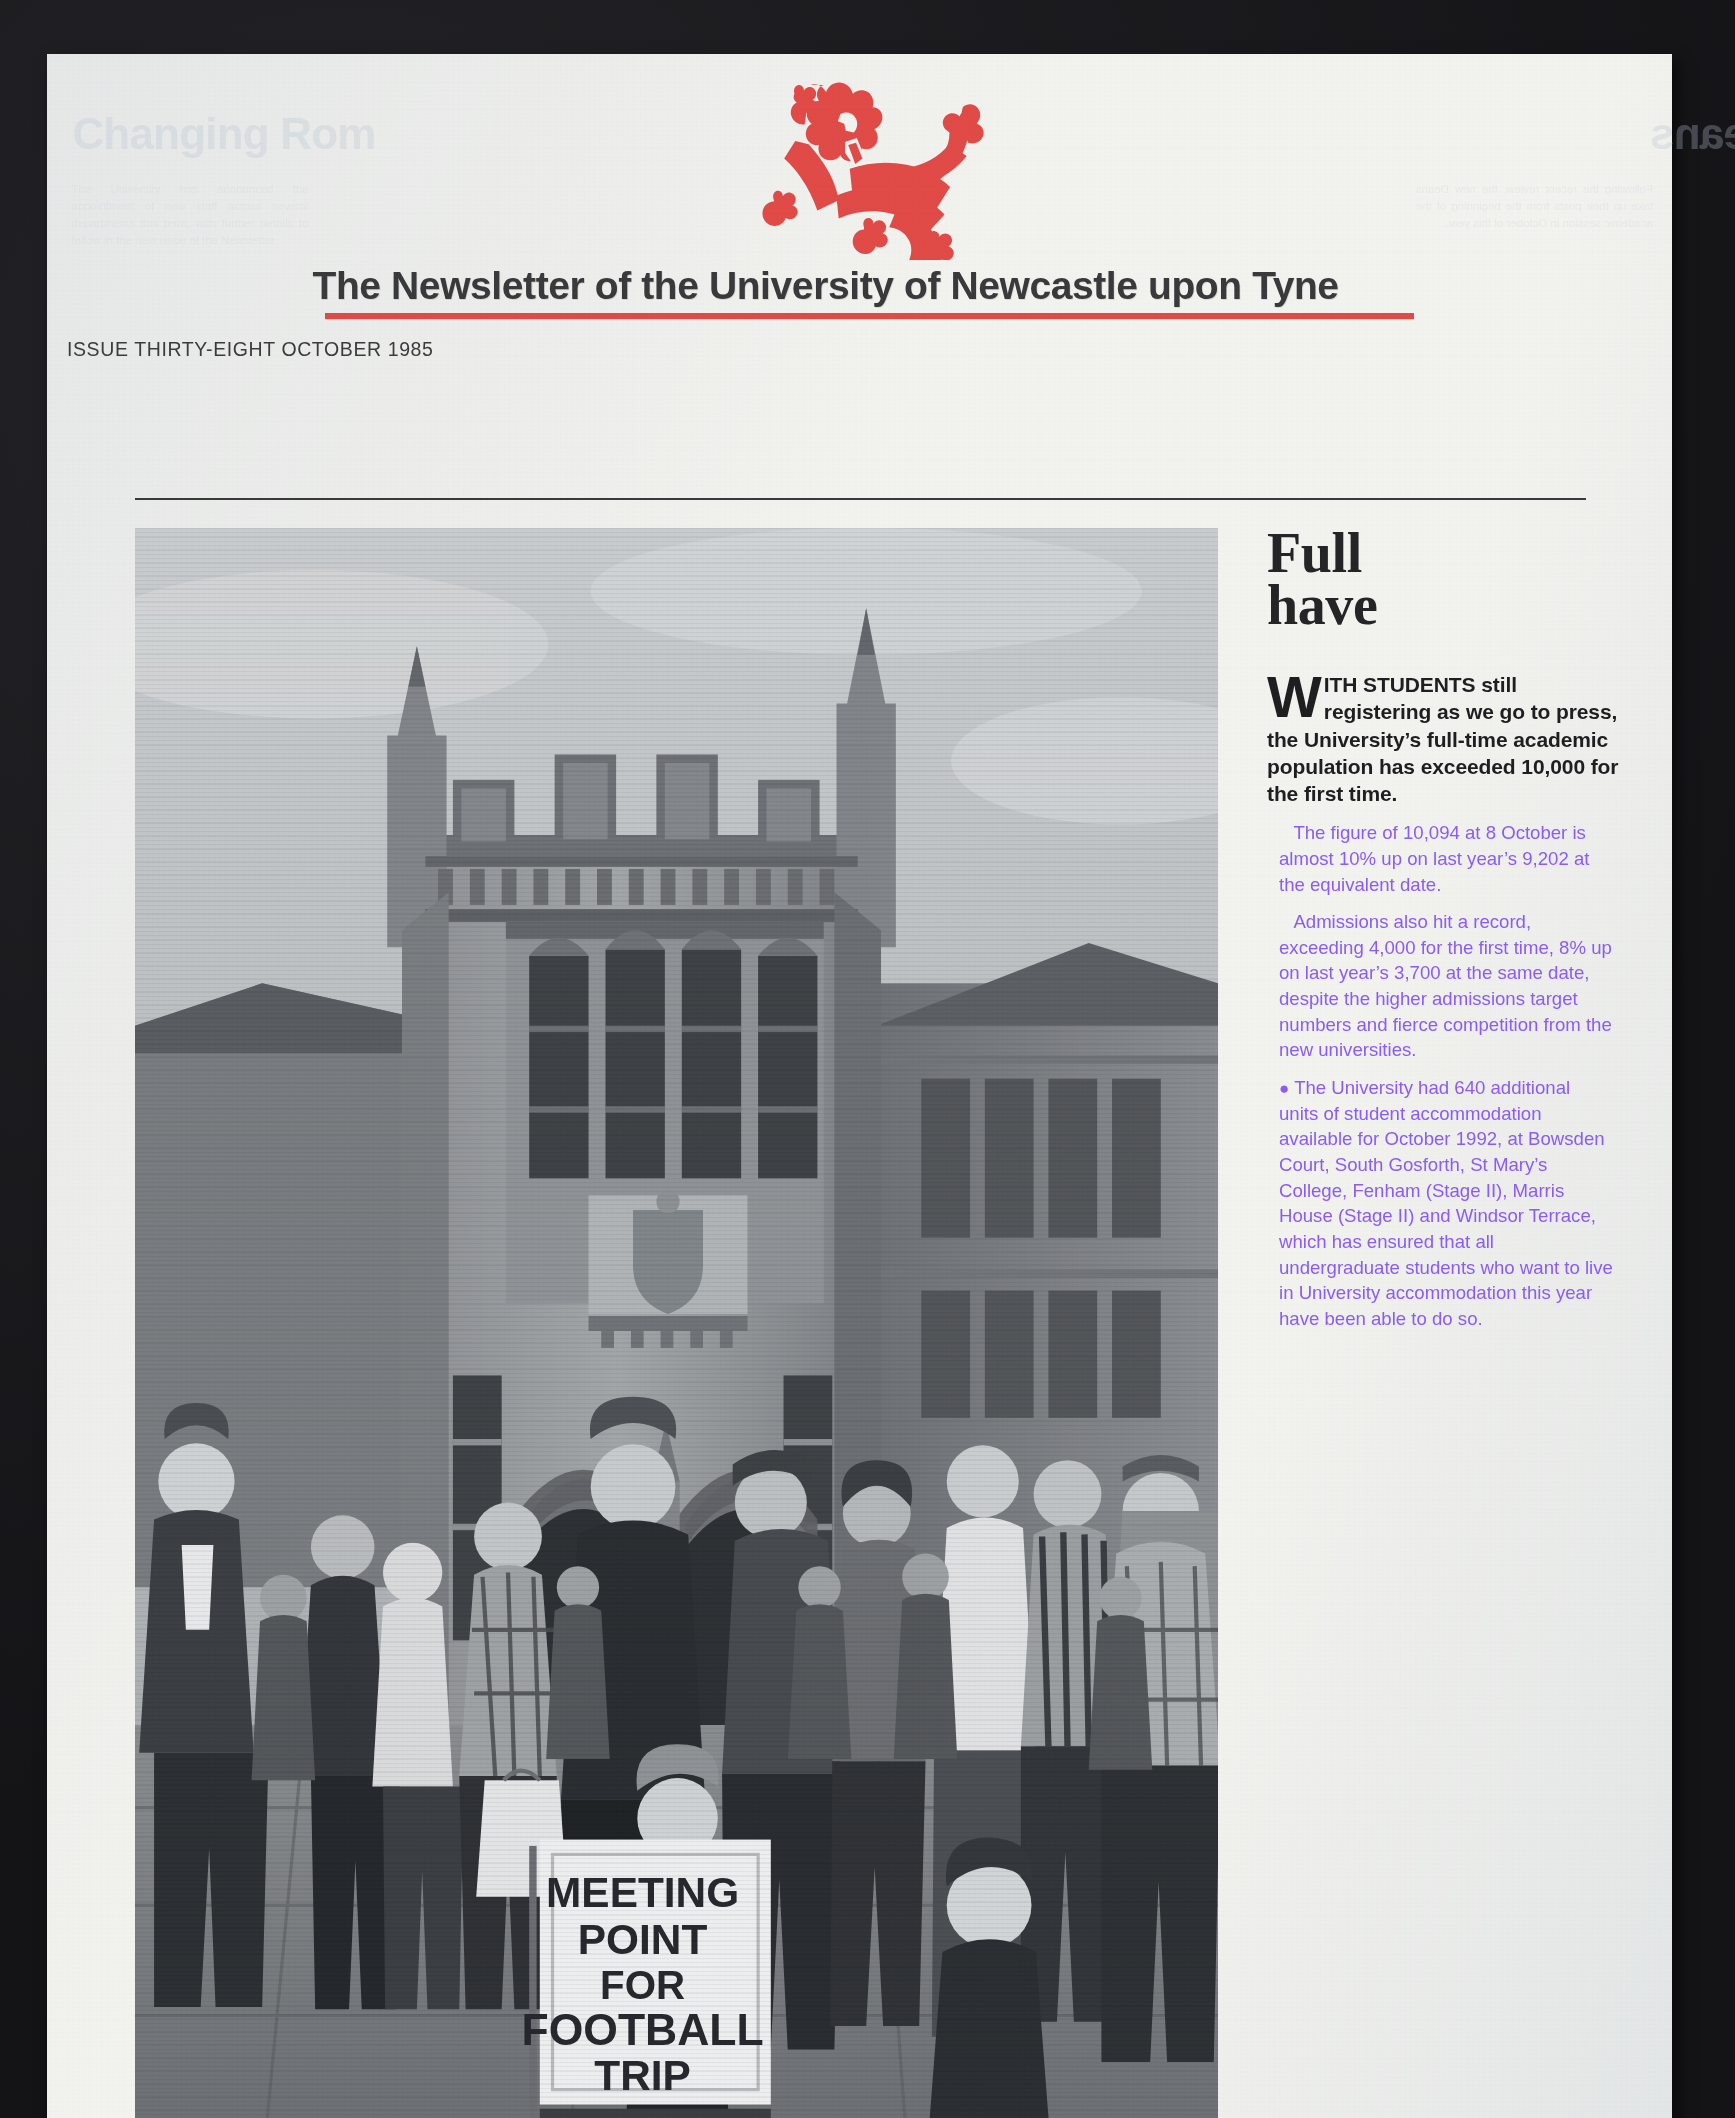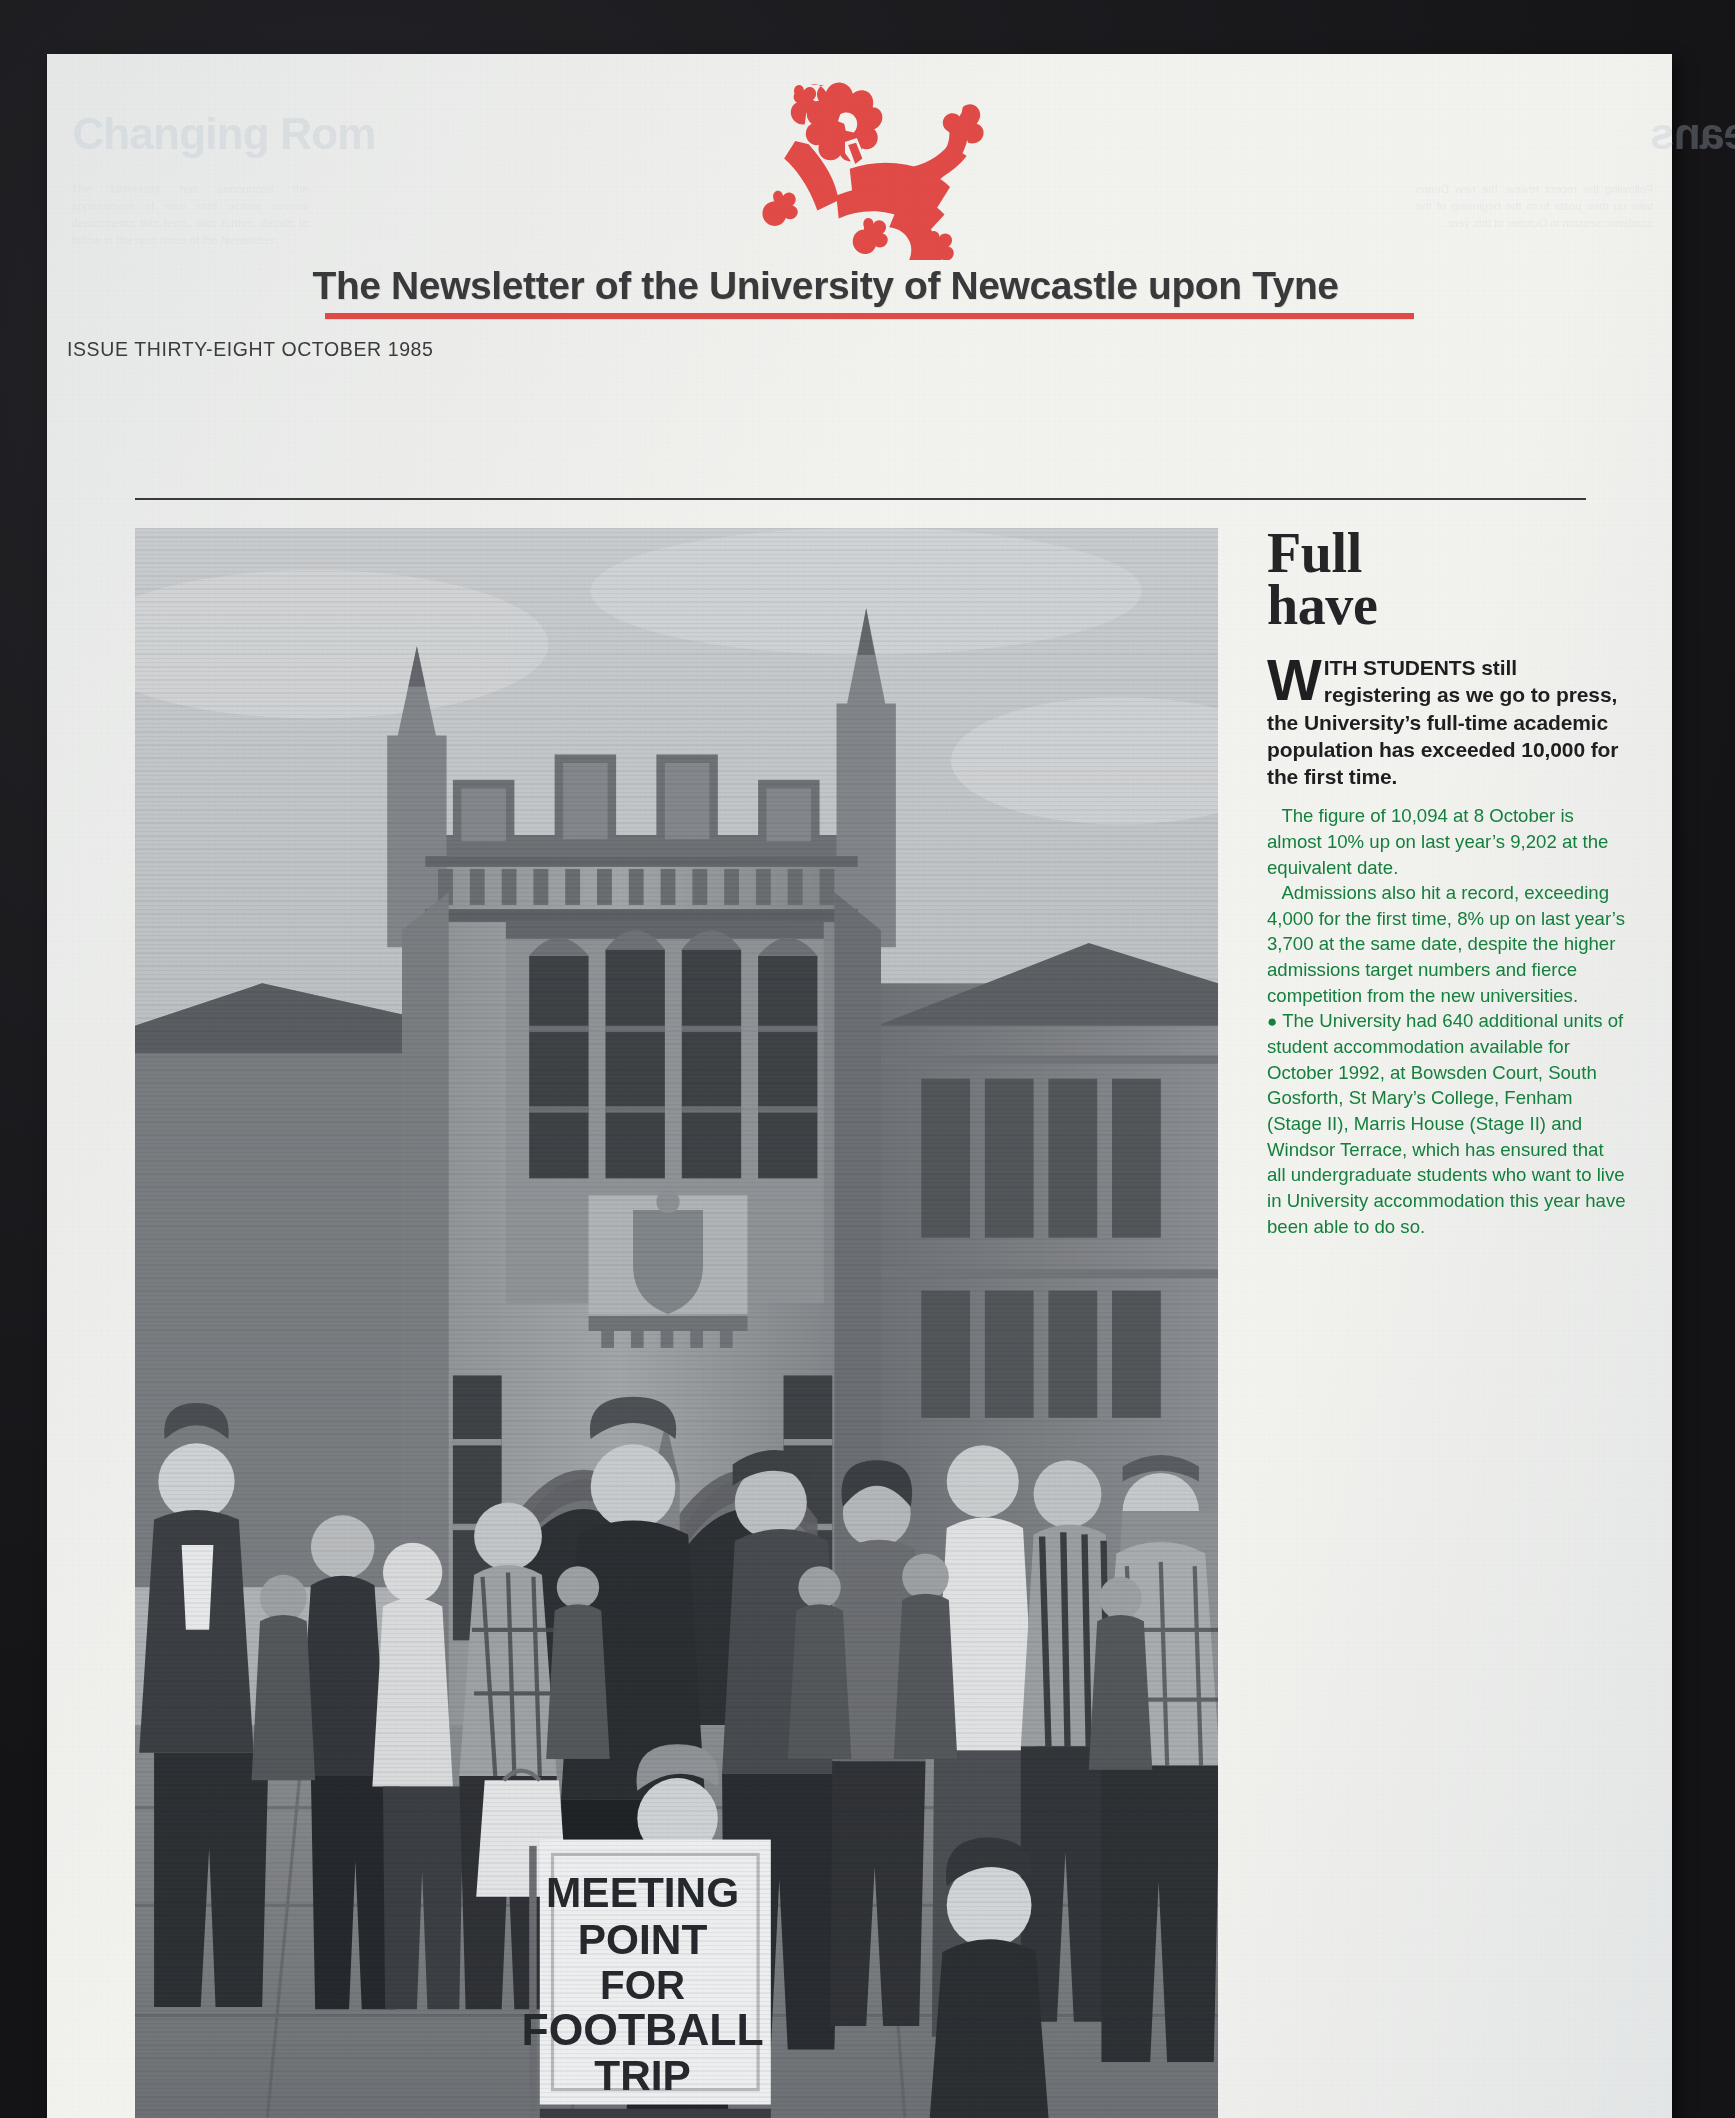--- a/index.html
+++ b/index.html
@@ -63,26 +63,26 @@
   
   .photo{position:absolute;left:88px;top:474px;width:1083px;height:1644px;
      overflow:hidden;background:#8e9296;}
   .photo svg{display:block;width:100%;height:100%;}
   .halftone{position:absolute;inset:0;pointer-events:none;opacity:.5;
      background-image:repeating-linear-gradient(0deg, rgba(0,0,0,.10) 0 0.4px, rgba(255,255,255,0) 0.4px 1.3px);}
 
   
   .col{position:absolute;left:1220px;top:474px;width:359px;}
   .headline{font-family:"Liberation Serif",serif;font-weight:700;font-size:56px;
-     line-height:.92;color:#252527;letter-spacing:-0.4px;margin:0 0 23px 0;}
+     line-height:.92;color:#252527;letter-spacing:-0.4px;margin:0 0 40px 0;}
   .lede{font-size:21px;line-height:1.30;font-weight:700;color:#1f1f21;margin:0;
      letter-spacing:-0.1px;}
   .dropcap{float:left;font-size:58px;line-height:.78;font-weight:700;color:#1f1f21;
      margin:2.5px 3.4px -1.7px 0;letter-spacing:-1.3px;}
-  .body-p{font-size:18.6px;line-height:1.38;color:#15803d;margin:0;text-indent:14.4px;}
+  .body-p{font-size:18.6px;line-height:1.38;color:#8b5cf6;margin:12px;text-indent:14.4px;}
   .body-p.bullet{text-indent:0;}
   .bullet-dot{font-size:17px;line-height:1;}
 </style>
 </head>
 <body>
 
 <div class="scan-bg"></div>
 
 <div class="page">
   <div class="page-tint"></div>

